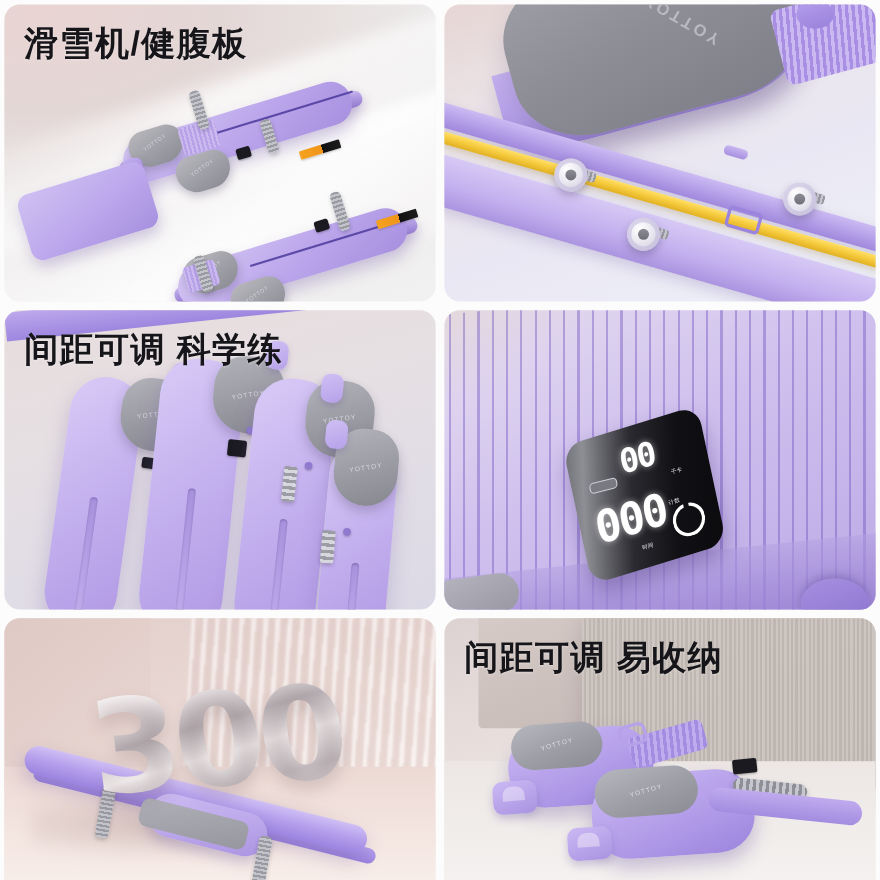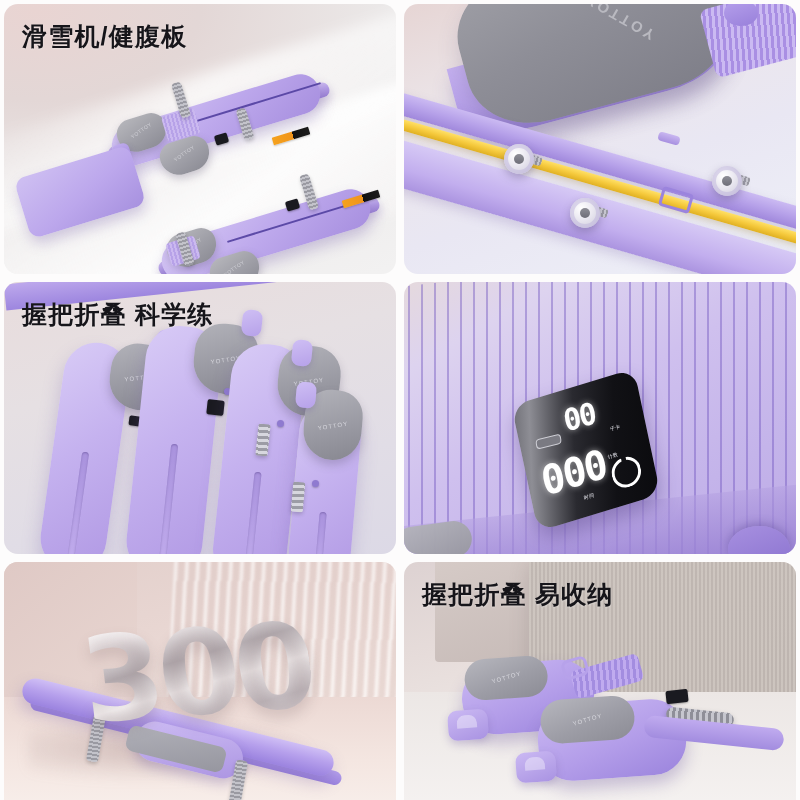--- a/index.html
+++ b/index.html
@@ -24,21 +24,21 @@
     position: relative;
     overflow: hidden;
     border-radius: 14px;
     box-sizing: border-box;
   }
   .panel-title {
     position: absolute;
     z-index: 40;
     color: #16151a;
     font-weight: 700;
-    font-size: 25px;
+    font-size: 31px;
     letter-spacing: 1.2px;
     line-height: 1;
     white-space: nowrap;
     text-shadow: 0 1px 2px rgba(255,255,255,.35);
   }
   .t-tl { left: 18px; top: 20px; }
 
   
   #p1 { background:
       radial-gradient(150% 120% at 8% 2%, #e9d4d2 0%, #e3d7d6 28%, #eceaea 62%, #f2f1f1 100%);
@@ -453,21 +453,21 @@
     <div class="board3" style="left:290px; top:120px; width:62px; height:180px; transform:rotate(5deg);">
       <div class="slot" style="top:110px; height:66px;"></div>
     </div>
     <div class="cap3" style="left:300px; top:108px; width:58px; height:70px; transform:rotate(5deg);">
       <span class="brandtxt">YOTTOY</span>
     </div>
     <div class="hooktab" style="left:292px; top:100px; transform:rotate(5deg);"></div>
     <div class="ladder" style="left:288px; top:200px; height:30px; transform:rotate(5deg);"></div>
     <div class="dotknob" style="left:308px; top:198px;"></div>
 
-    <div class="panel-title t-tl">握把折叠 科学练</div>
+    <div class="panel-title t-tl">间距可调 科学练</div>
   </div>
 
   <div class="panel" id="p4">
     <div class="deckstripes"></div>
     <div class="deckedge"></div>
     <div class="greypad"></div>
     <div class="purpleknob"></div>
 
     <div class="console">
       <div class="usbport"></div>
@@ -516,16 +516,16 @@
       </div>
     </div>
     <div class="footpeg" style="left:112px; top:190px; transform:rotate(-4deg);"></div>
 
     <div style="position:absolute; left:168px; top:100px; width:70px; height:28px; background:repeating-linear-gradient(100deg,#c0abef 0 3px,#a38de0 3px 6px); transform:rotate(-16deg); border-radius:6px;"></div>
     <div style="position:absolute; left:158px; top:96px; width:20px; height:14px; border-radius:7px; border:3px solid #b7a2ea; transform:rotate(-16deg);"></div>
     <div class="springtube" style="left:262px; top:148px; width:68px; transform:rotate(6deg);"></div>
     <div class="blackchip" style="left:262px; top:128px; width:22px; height:13px; transform:rotate(-6deg);"></div>
     <div style="position:absolute; left:240px; top:160px; width:140px; height:22px; border-radius:11px; background:linear-gradient(180deg,#c0abef,#a28cdf); transform:rotate(6deg);"></div>
 
-    <div class="panel-title t-tl">握把折叠 易收纳</div>
+    <div class="panel-title t-tl">间距可调 易收纳</div>
   </div>
 
 </div>
 
 </body></html>

